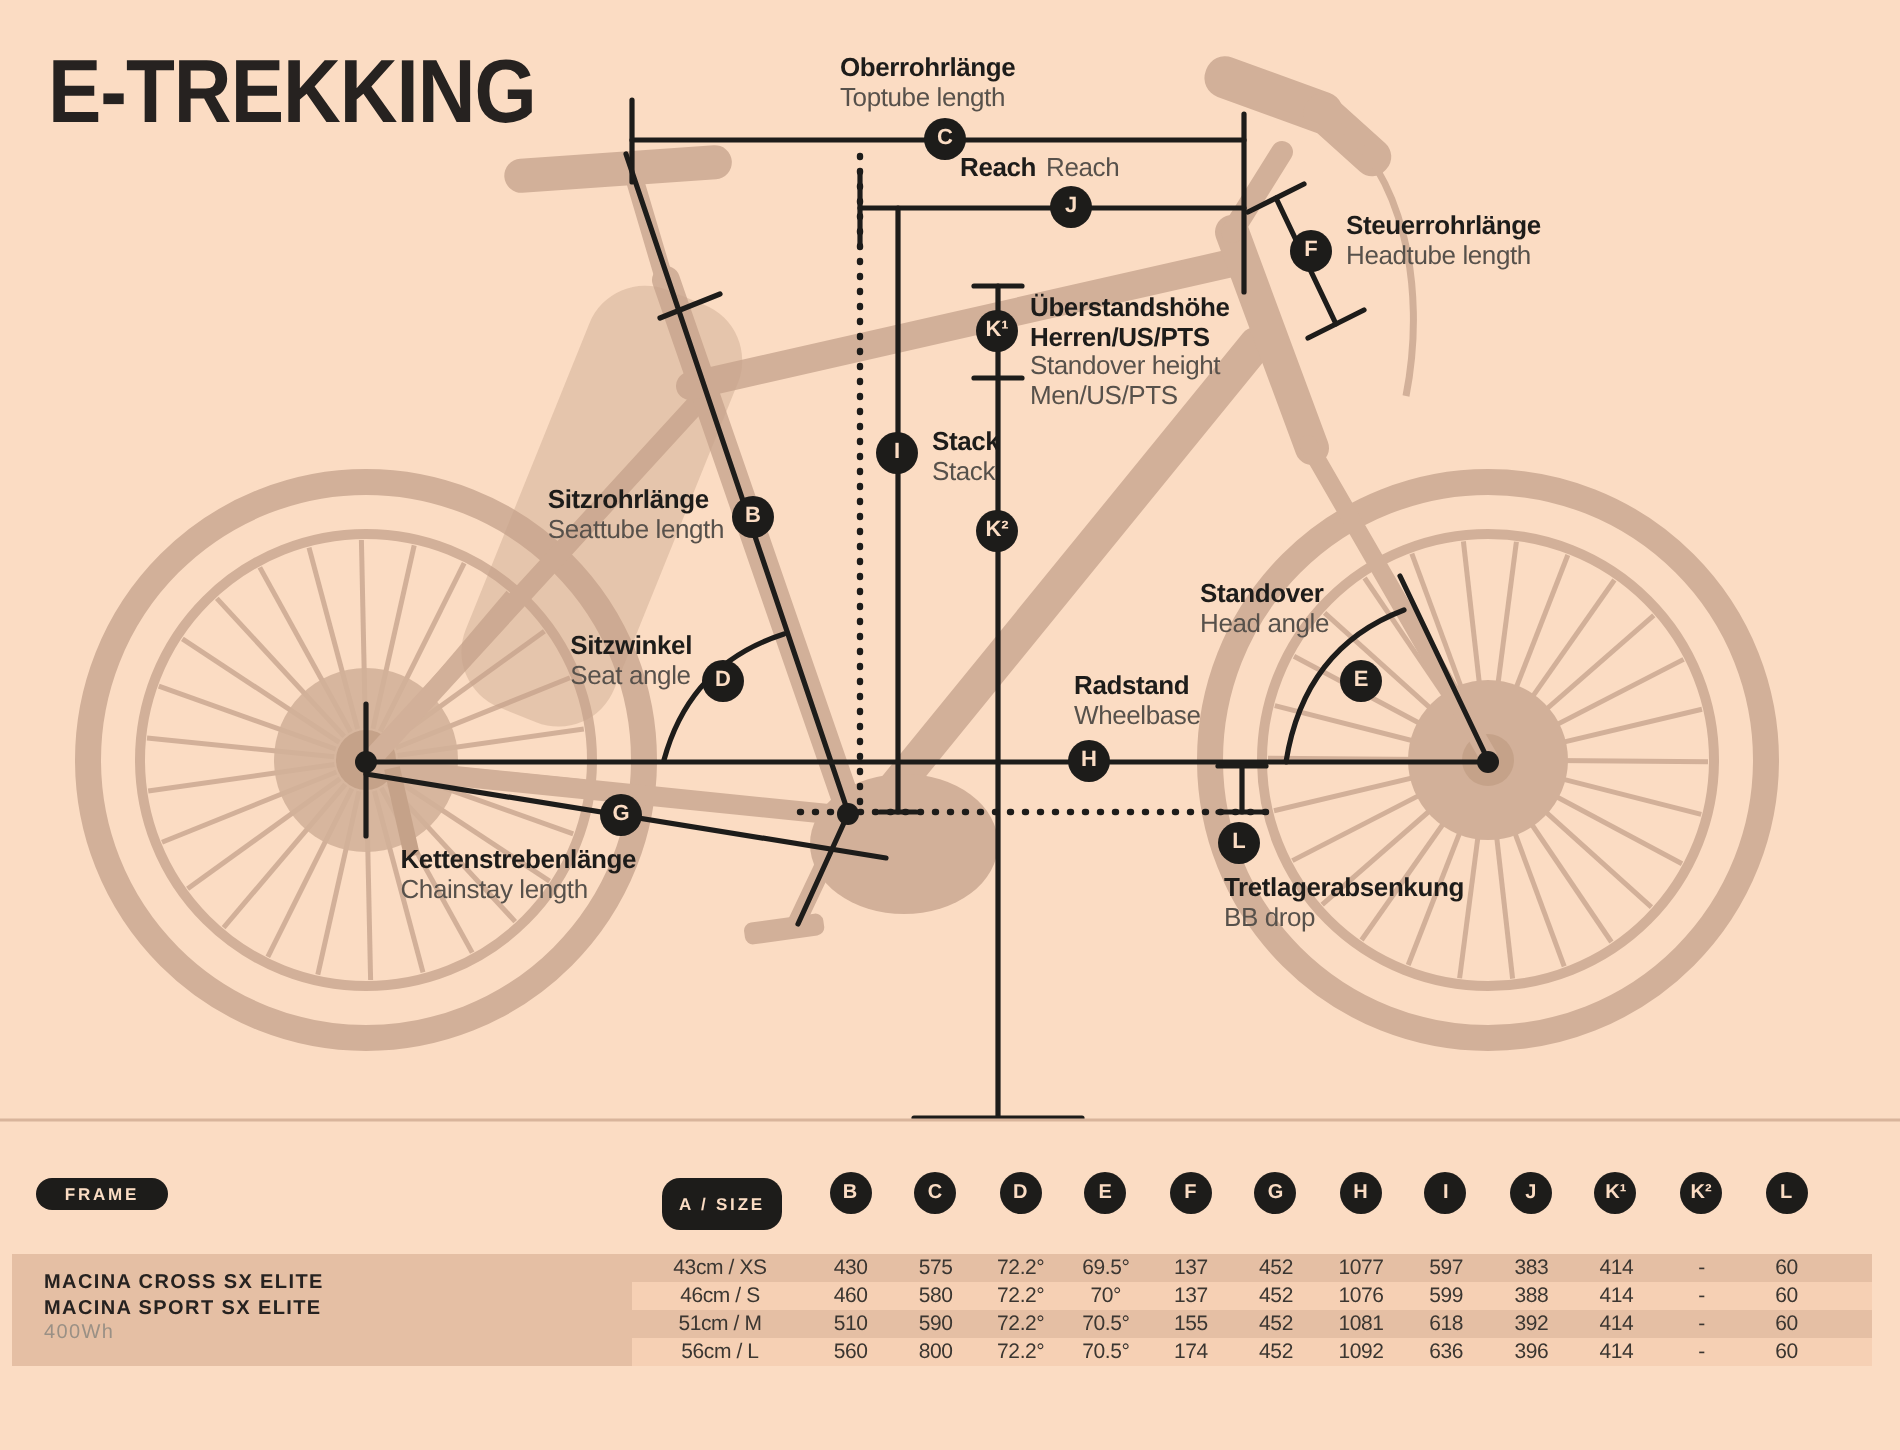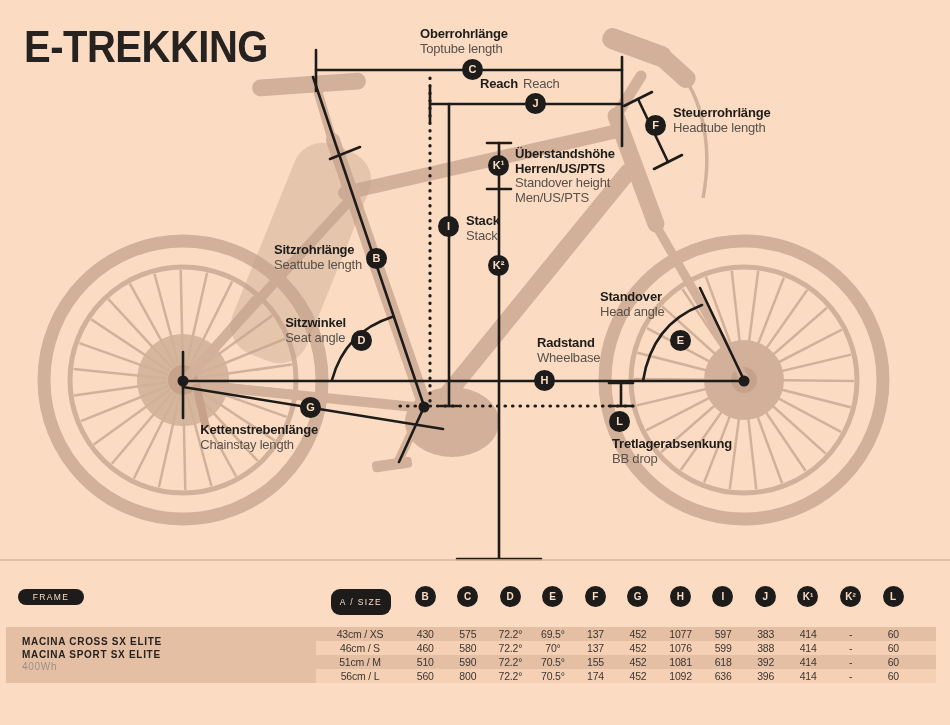--- a/index.html
+++ b/index.html
@@ -29,21 +29,21 @@
   .lbl{position:absolute;font-size:13px;line-height:14.5px;letter-spacing:-0.2px;
     color:var(--label-en);white-space:nowrap}
   .lbl b{display:block;color:var(--ink);font-weight:700}
   .lbl .inline-b{display:inline;margin-right:5px}
   .lbl span{display:block}
   .lbl span.inline-s{display:inline}
   .t-center{text-align:left}
   .t-right{text-align:left}
 
   .pill{position:absolute;background:var(--ink);color:var(--circle-text);border-radius:9px;
-    font-size:8.5px;font-weight:400;letter-spacing:1.4px;display:flex;align-items:center;
+    font-size:8.5px;font-weight:700;letter-spacing:1.4px;display:flex;align-items:center;
     justify-content:center}
   .hcircle{position:absolute;top:586px;width:21px;height:21px;border-radius:50%;
     background:var(--ink);color:var(--circle-text);font-size:10px;font-weight:700;
     display:flex;align-items:center;justify-content:center;line-height:1}
   .frameblock{position:absolute;left:6px;top:627px;width:310px;height:56px;
     background:var(--stripe-dark);display:flex;flex-direction:column;justify-content:center;
     padding-left:16px;font-size:10px;font-weight:800;letter-spacing:0.7px;color:#262220;
     line-height:12.5px}
   .frameblock .battery{color:var(--battery);font-weight:400}
   .rows{position:absolute;left:316px;top:627px;width:620px}

